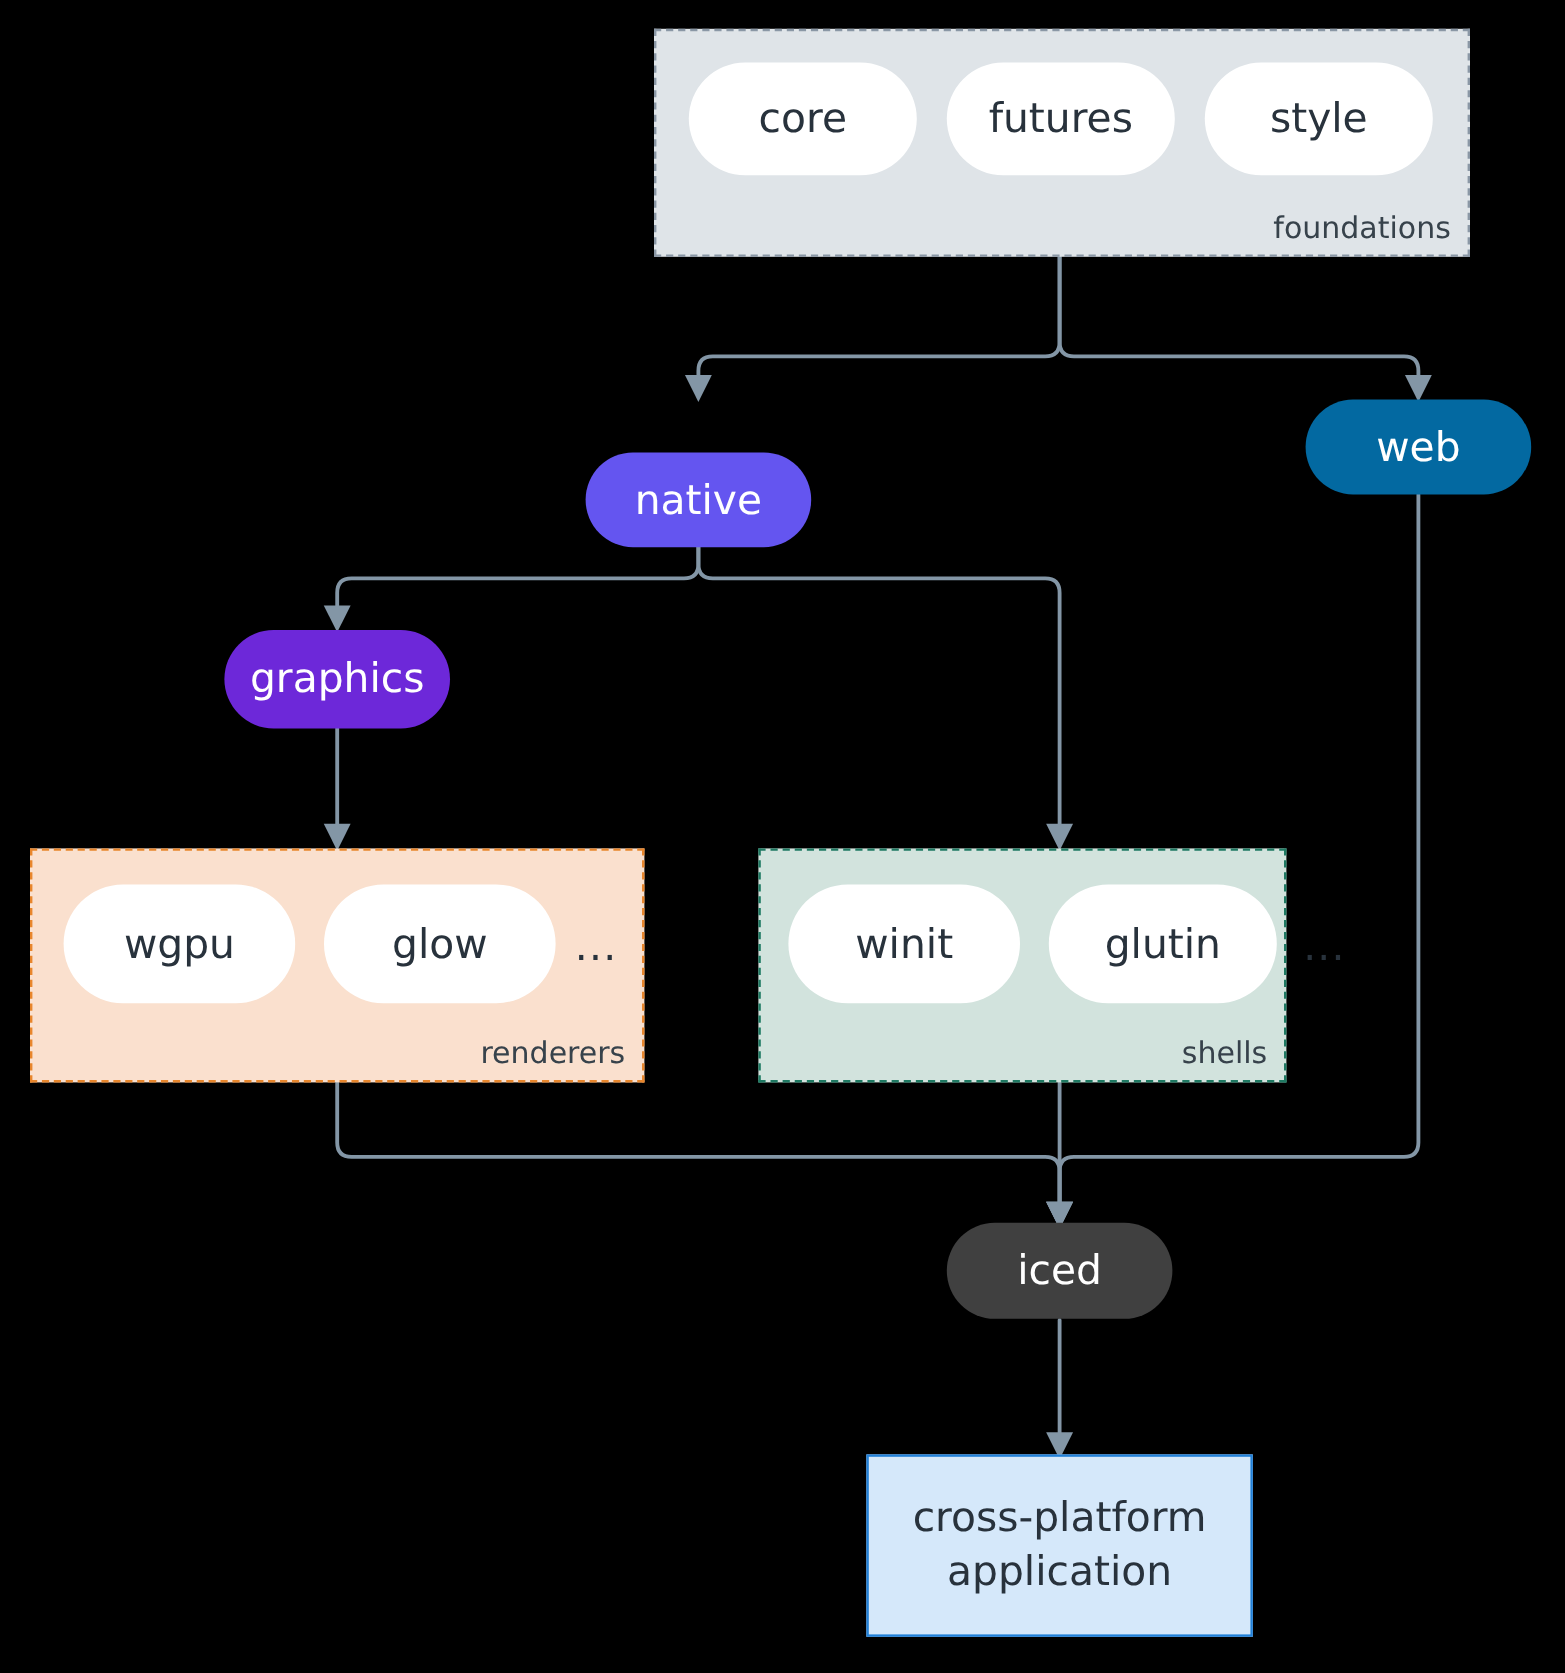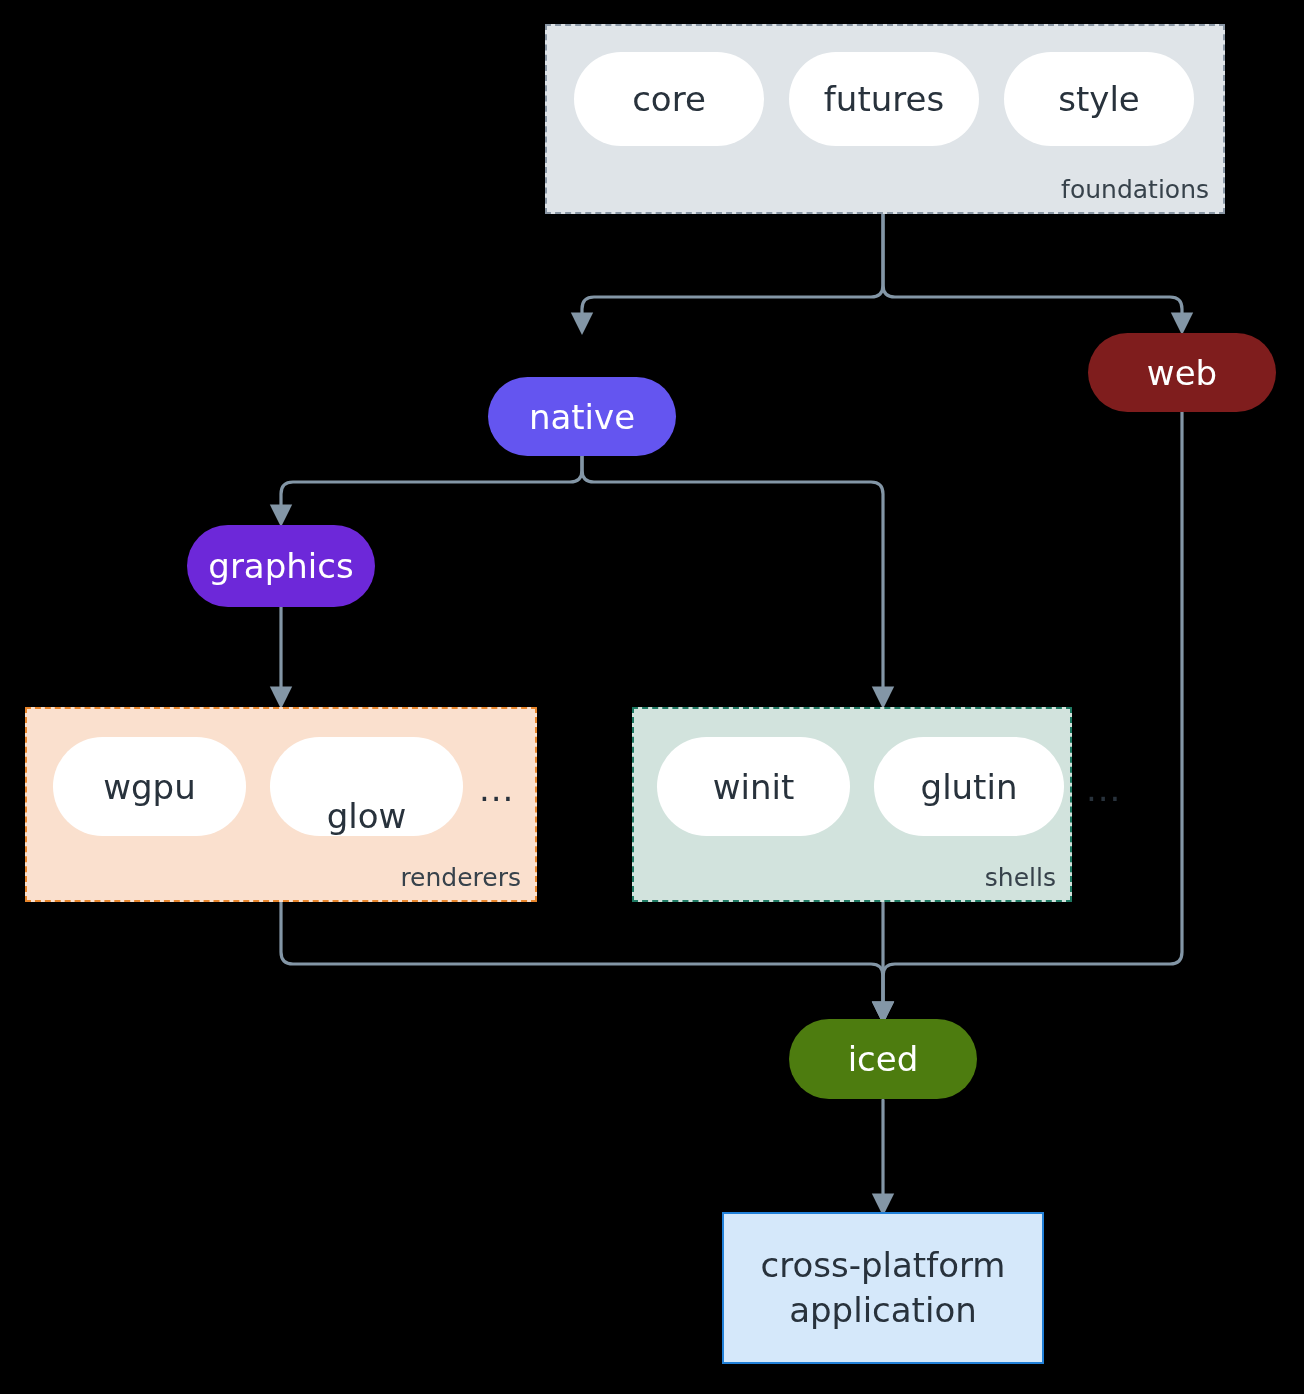--- a/index.html
+++ b/index.html
@@ -117,51 +117,51 @@
     <div class="pill pill-white" style="left:457px; top:26px; width:190px; height:94px;">
       <span>style</span>
     </div>
     <div class="grp-label">foundations</div>
   </div>
 
   <div class="node" style="left:488px; top:333px; width:188px; height:79px; background:#6455f0;margin-top:44px;">
     <span>native</span>
   </div>
 
-  <div class="node" style="left:1088px; top:333px; width:188px; height:79px; background:#7f1d1d;">
+  <div class="node" style="left:1088px; top:333px; width:188px; height:79px; background:#0369a1;">
     <span>web</span>
   </div>
 
   <div class="node" style="left:187px; top:525px; width:188px; height:82px; background:#6d28d9;">
     <span>graphics</span>
   </div>
 
   <div class="grp" style="left:25px; top:707px; width:512px; height:195px; background:#fae0ce; border:2.5px dashed #e8862c;">
     <div class="pill pill-white" style="left:26px; top:28px; width:193px; height:99px;">
       <span>wgpu</span>
     </div>
-    <div class="pill pill-white" style="left:243px; top:28px; width:193px; height:99px;align-items:flex-end;">
+    <div class="pill pill-white" style="left:243px; top:28px; width:193px; height:99px;">
       <span>glow</span>
     </div>
     <div class="ellipsis" style="left:452px; top:60px;"><span>...</span></div>
     <div class="grp-label">renderers</div>
   </div>
 
   <div class="grp" style="left:632px; top:707px; width:440px; height:195px; background:#d2e3dd; border:2.5px dashed #1f7a63;">
     <div class="pill pill-white" style="left:23px; top:28px; width:193px; height:99px;">
       <span>winit</span>
     </div>
     <div class="pill pill-white" style="left:240px; top:28px; width:190px; height:99px;">
       <span>glutin</span>
     </div>
     <div class="ellipsis" style="left:452px; top:60px;"><span>...</span></div>
     <div class="grp-label">shells</div>
   </div>
 
-  <div class="node" style="left:789px; top:1019px; width:188px; height:80px; background:#4d7c0f;">
+  <div class="node" style="left:789px; top:1019px; width:188px; height:80px; background:#404040;">
     <span>iced</span>
   </div>
 
   <div class="rectbox" style="left:722px; top:1212px; width:322px; height:152px; background:#d5e8fa; border:2.5px solid #2180d8;">
     <div>
       <div>cross-platform</div>
       <div>application</div>
     </div>
   </div>
 

